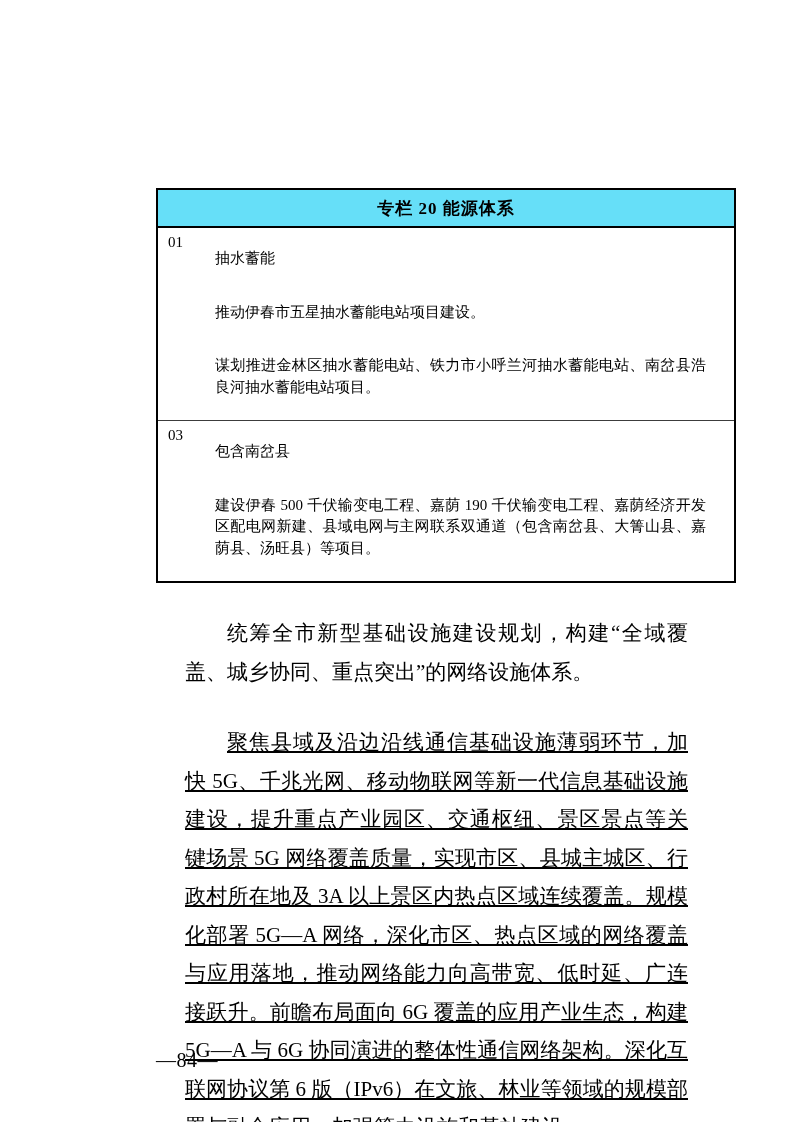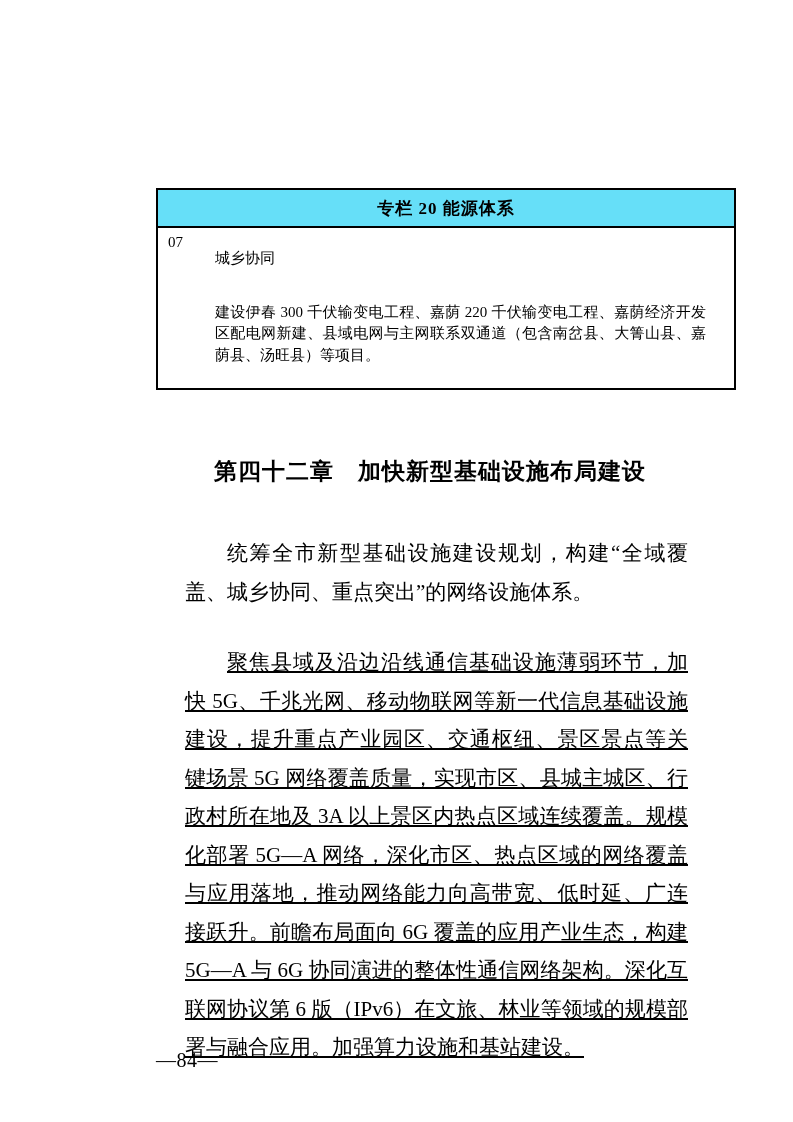--- a/index.html
+++ b/index.html
@@ -95,30 +95,37 @@
   <div class="content">
 
     <table class="panel">
       <thead>
         <tr>
           <th class="panel-title" colspan="2">专栏 20  能源体系</th>
         </tr>
       </thead>
       <tbody>
         <tr class="data-row">
-          <td class="num">07</td>
+          <td class="num">01</td>
           <td class="row-content">
-            <div>城乡协同</div>
-            <div>建设伊春 300 千伏输变电工程、嘉荫 220 千伏输变电工程、嘉荫经济开发区配电网新建、县域电网与主网联系双通道（包含南岔县、大箐山县、嘉荫县、汤旺县）等项目。</div>
+            <div>抽水蓄能</div>
+            <div>推动伊春市五星抽水蓄能电站项目建设。</div>
+            <div>谋划推进金林区抽水蓄能电站、铁力市小呼兰河抽水蓄能电站、南岔县浩良河抽水蓄能电站项目。</div>
+          </td>
+        </tr>
+        <tr class="data-row">
+          <td class="num">03</td>
+          <td class="row-content">
+            <div>包含南岔县</div>
+            <div>建设伊春 500 千伏输变电工程、嘉荫 190 千伏输变电工程、嘉荫经济开发区配电网新建、县域电网与主网联系双通道（包含南岔县、大箐山县、嘉荫县、汤旺县）等项目。</div>
           </td>
         </tr>
       </tbody>
     </table>
 
-    <h1 class="chapter">第四十二章　加快新型基础设施布局建设</h1>
 
     <p class="body-par first">统筹全市新型基础设施建设规划，构建“全域覆盖、城乡协同、重点突出”的网络设施体系。</p>
 
 
     <p class="body-par after-section">聚焦县域及沿边沿线通信基础设施薄弱环节，加快 5G、千兆光网、移动物联网等新一代信息基础设施建设，提升重点产业园区、交通枢纽、景区景点等关键场景 5G 网络覆盖质量，实现市区、县城主城区、行政村所在地及 3A 以上景区内热点区域连续覆盖。规模化部署 5G—A 网络，深化市区、热点区域的网络覆盖与应用落地，推动网络能力向高带宽、低时延、广连接跃升。前瞻布局面向 6G 覆盖的应用产业生态，构建 5G—A 与 6G 协同演进的整体性通信网络架构。深化互联网协议第 6 版（IPv6）在文旅、林业等领域的规模部署与融合应用。加强算力设施和基站建设。</p>
 
   </div>
 
   <div class="page-footer">—84—</div>
 </div>

